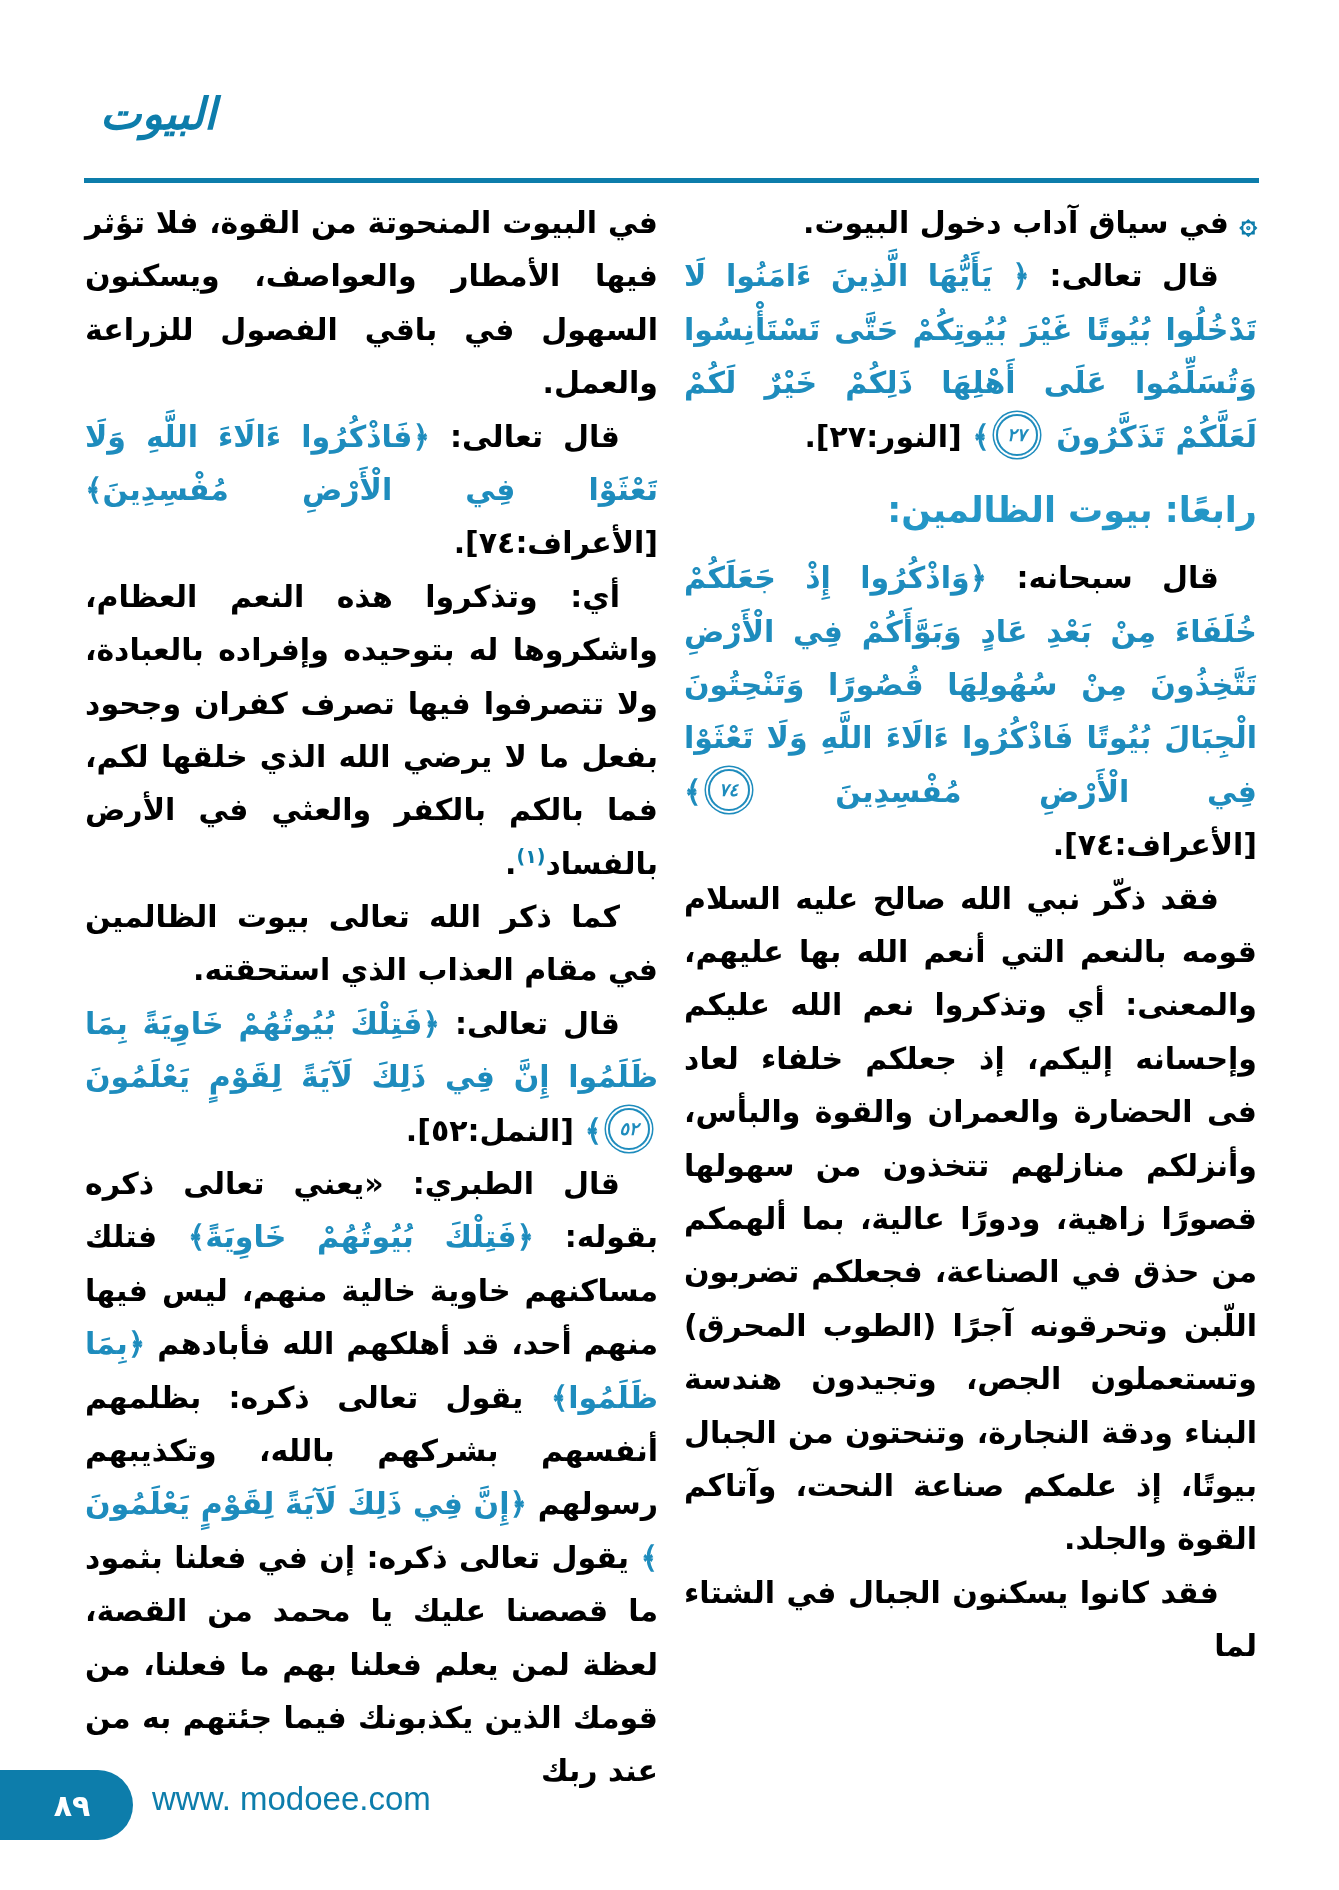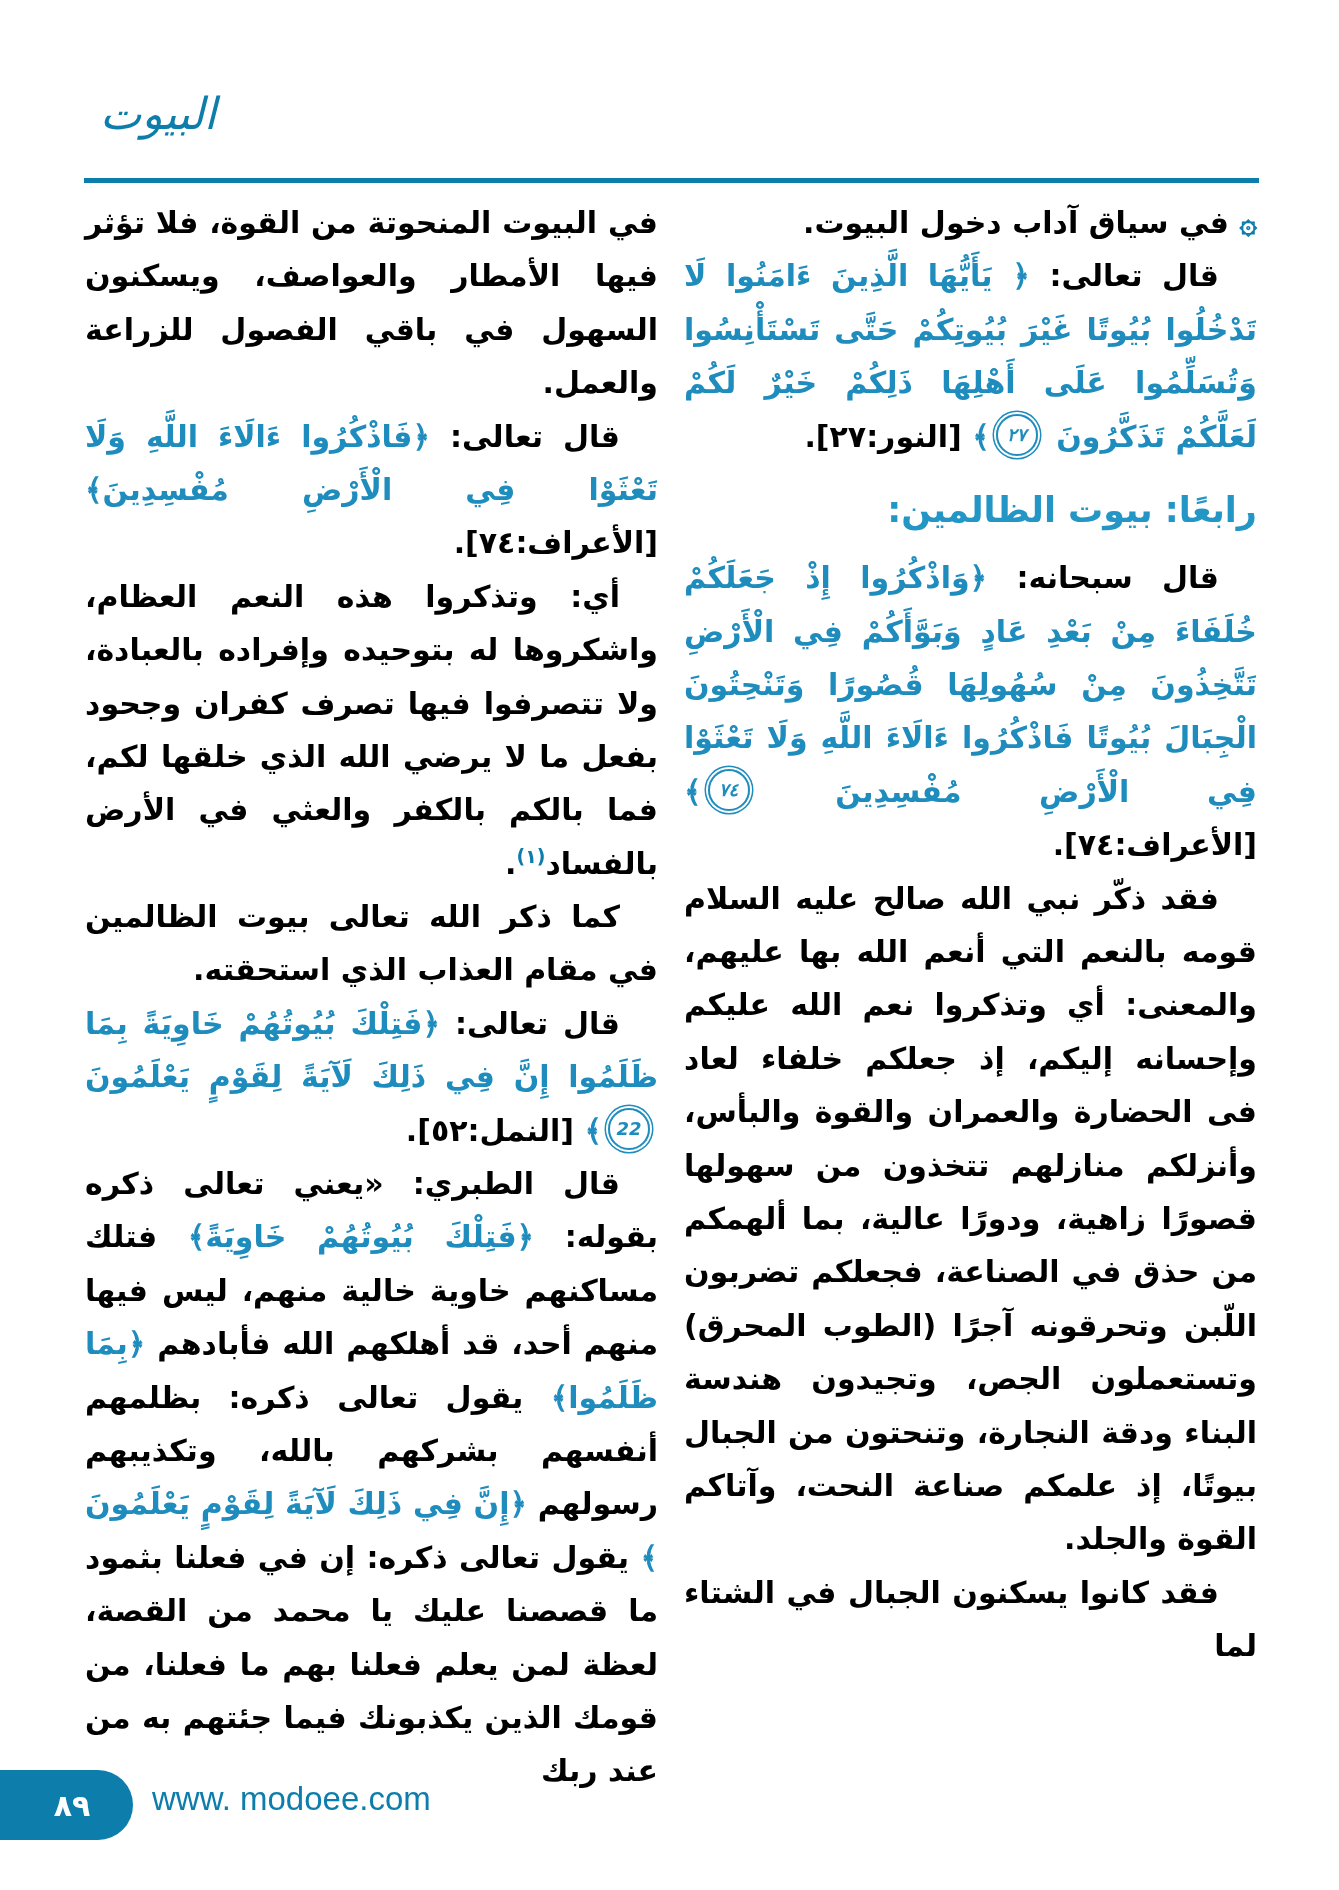--- a/index.html
+++ b/index.html
@@ -11,21 +11,21 @@
   .page{
     position:relative;
     width:1339px;height:1890px;
     background:#ffffff;
     direction:rtl;
     font-family:"DejaVu Sans", sans-serif;
     overflow:hidden;
   }
   .page-title{
     position:absolute;top:88px;left:100px;
-    font-size:44px;font-weight:normal;color:var(--accent);
+    font-size:44px;font-weight:bold;color:var(--accent);
     font-style:italic;
   }
   .header-rule{
     position:absolute;top:178px;left:84px;right:80px;height:5px;
     background:var(--accent);
   }
   .content{
     position:absolute;top:196px;right:82px;left:84px;
     display:flex;gap:26px;
   }
@@ -112,21 +112,21 @@
         <p class="heading"><span class="seg-heading">رابعًا: بيوت الظالمين:</span></p>
         <p class="para indent"><span class="seg-body">قال سبحانه: </span><span class="seg-quran">﴿وَاذْكُرُوا إِذْ جَعَلَكُمْ خُلَفَاءَ مِنْ بَعْدِ عَادٍ وَبَوَّأَكُمْ فِي الْأَرْضِ تَتَّخِذُونَ مِنْ سُهُولِهَا قُصُورًا وَتَنْحِتُونَ الْجِبَالَ بُيُوتًا فَاذْكُرُوا ءَالَاءَ اللَّهِ وَلَا تَعْثَوْا فِي الْأَرْضِ مُفْسِدِينَ </span><span class="ayah-medallion">٧٤</span><span class="seg-quran">﴾</span><span class="seg-ref"> [الأعراف:٧٤].</span></p>
         <p class="para indent"><span class="seg-body">فقد ذكّر نبي الله صالح عليه السلام قومه بالنعم التي أنعم الله بها عليهم، والمعنى: أي وتذكروا نعم الله عليكم وإحسانه إليكم، إذ جعلكم خلفاء لعاد فى الحضارة والعمران والقوة والبأس، وأنزلكم منازلهم تتخذون من سهولها قصورًا زاهية، ودورًا عالية، بما ألهمكم من حذق في الصناعة، فجعلكم تضربون اللّبن وتحرقونه آجرًا (الطوب المحرق) وتستعملون الجص، وتجيدون هندسة البناء ودقة النجارة، وتنحتون من الجبال بيوتًا، إذ علمكم صناعة النحت، وآتاكم القوة والجلد.</span></p>
         <p class="para indent"><span class="seg-body">فقد كانوا يسكنون الجبال في الشتاء لما</span></p>
       </div>
     <div class="col" id="col-second">
         <p class="para"><span class="seg-body">في البيوت المنحوتة من القوة، فلا تؤثر فيها الأمطار والعواصف، ويسكنون السهول في باقي الفصول للزراعة والعمل.</span></p>
         <p class="para indent"><span class="seg-body">قال تعالى: </span><span class="seg-quran">﴿فَاذْكُرُوا ءَالَاءَ اللَّهِ وَلَا تَعْثَوْا فِي الْأَرْضِ مُفْسِدِينَ﴾</span><span class="seg-ref"> [الأعراف:٧٤].</span></p>
         <p class="para indent"><span class="seg-body">أي: وتذكروا هذه النعم العظام، واشكروها له بتوحيده وإفراده بالعبادة، ولا تتصرفوا فيها تصرف كفران وجحود بفعل ما لا يرضي الله الذي خلقها لكم، فما بالكم بالكفر والعثي في الأرض بالفساد</span><span class="seg-fnref">(١)</span><span class="seg-body">.</span></p>
         <p class="para indent"><span class="seg-body">كما ذكر الله تعالى بيوت الظالمين في مقام العذاب الذي استحقته.</span></p>
-        <p class="para indent"><span class="seg-body">قال تعالى: </span><span class="seg-quran">﴿فَتِلْكَ بُيُوتُهُمْ خَاوِيَةً بِمَا ظَلَمُوا إِنَّ فِي ذَلِكَ لَآيَةً لِقَوْمٍ يَعْلَمُونَ </span><span class="ayah-medallion">22</span><span class="seg-quran">﴾</span><span class="seg-ref"> [النمل:٥٢].</span></p>
+        <p class="para indent"><span class="seg-body">قال تعالى: </span><span class="seg-quran">﴿فَتِلْكَ بُيُوتُهُمْ خَاوِيَةً بِمَا ظَلَمُوا إِنَّ فِي ذَلِكَ لَآيَةً لِقَوْمٍ يَعْلَمُونَ </span><span class="ayah-medallion">٥٢</span><span class="seg-quran">﴾</span><span class="seg-ref"> [النمل:٥٢].</span></p>
         <p class="para indent"><span class="seg-body">قال الطبري: «يعني تعالى ذكره بقوله: </span><span class="seg-quran">﴿فَتِلْكَ بُيُوتُهُمْ خَاوِيَةً﴾</span><span class="seg-body"> فتلك مساكنهم خاوية خالية منهم، ليس فيها منهم أحد، قد أهلكهم الله فأبادهم </span><span class="seg-quran">﴿بِمَا ظَلَمُوا﴾</span><span class="seg-body"> يقول تعالى ذكره: بظلمهم أنفسهم بشركهم بالله، وتكذيبهم رسولهم </span><span class="seg-quran">﴿إِنَّ فِي ذَلِكَ لَآيَةً لِقَوْمٍ يَعْلَمُونَ ﴾</span><span class="seg-body"> يقول تعالى ذكره: إن في فعلنا بثمود ما قصصنا عليك يا محمد من القصة، لعظة لمن يعلم فعلنا بهم ما فعلنا، من قومك الذين يكذبونك فيما جئتهم به من عند ربك</span></p>
       </div>
   </div>
 
 
   <div class="page-badge">
     <span>٨٩</span>
   </div>
   <div class="footer-url">www. modoee.com</div>
 

